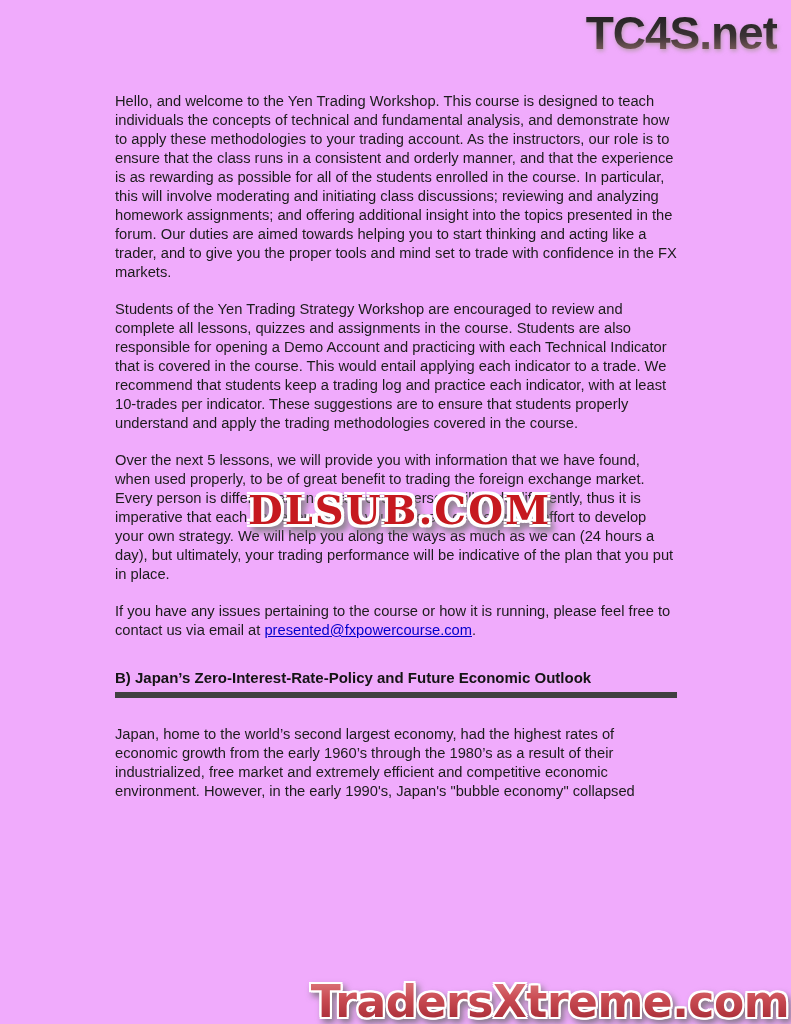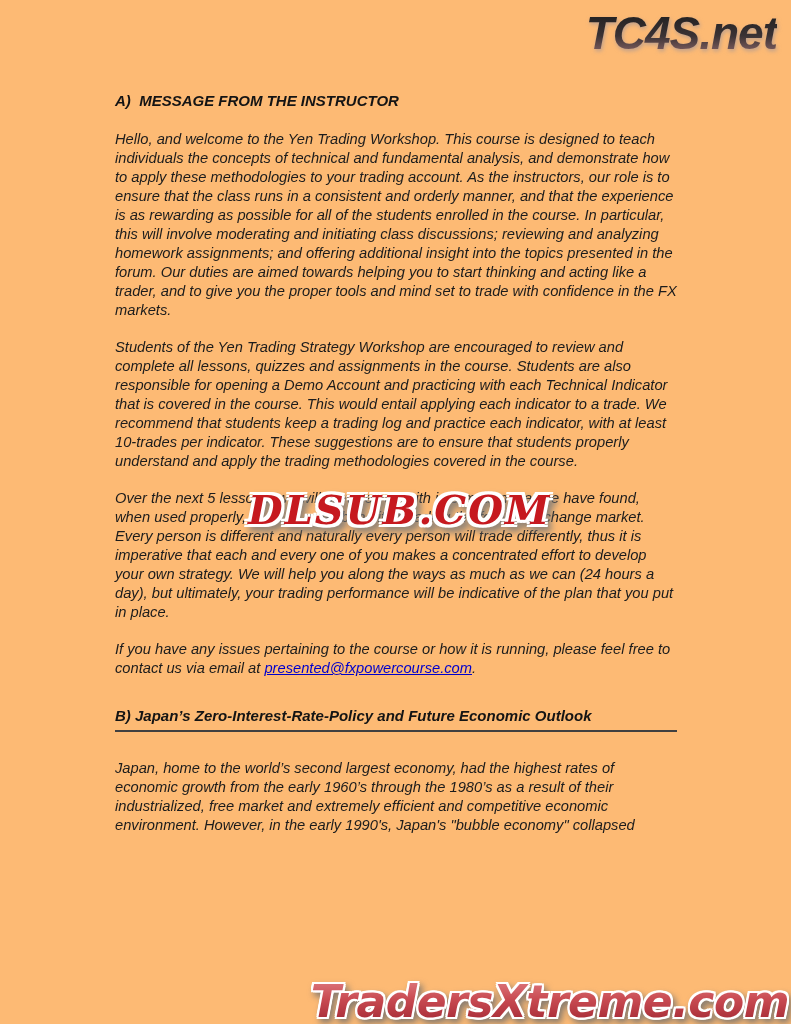--- a/index.html
+++ b/index.html
@@ -1,25 +1,24 @@
 <!DOCTYPE html>
 <html><head>
 <meta charset="utf-8">
 <style>
   * { margin: 0; padding: 0; box-sizing: border-box; }
   html, body { background: #ffffff; }
   .screen {
     position: relative;
     width: 791px;
     height: 1024px;
-    background: #fdba74;
+    background: #f0abfc;
     overflow: hidden;
     font-family: "Liberation Sans", sans-serif;
     color: #1c1c1c;
-    font-style: italic;
   }
 
   
   .wm-tc4s {
     position: absolute;
     top: 6px;
     right: 14px;
     font-family: "Liberation Sans", sans-serif;
     font-weight: bold;
     font-size: 46px;
@@ -98,41 +97,40 @@
     line-height: 19px;
     margin-bottom: 18px;
     color: #1c1c1c;
   }
   .heading-b {
     font-size: 15px;
     font-weight: bold;
     white-space: pre-wrap;
     margin-top: 29px;
     padding-bottom: 6px;
-    border-bottom: 2px solid #404040;
+    border-bottom: 6px solid #404040;
     margin-bottom: 27px;
     color: #141414;
   }
   a.email-link {
     color: #0000cc;
     text-decoration: underline;
     cursor: pointer;
   }
 </style>
 </head>
 <body>
 
 <div class="screen">
 
   <div class="wm-tc4s">TC4S.net</div>
 
   <div class="content">
 
 
-    <h2 class="heading-a">A)  MESSAGE FROM THE INSTRUCTOR</h2>
 
     <p>Hello, and welcome to the Yen Trading Workshop. This course is designed to teach individuals the concepts of technical and fundamental analysis, and demonstrate how to apply these methodologies to your trading account. As the instructors, our role is to ensure that the class runs in a consistent and orderly manner, and that the experience is as rewarding as possible for all of the students enrolled in the course. In particular, this will involve moderating and initiating class discussions; reviewing and analyzing homework assignments; and offering additional insight into the topics presented in the forum. Our duties are aimed towards helping you to start thinking and acting like a trader, and to give you the proper tools and mind set to trade with confidence in the FX markets.</p>
 
     <p>Students of the Yen Trading Strategy Workshop are encouraged to review and complete all lessons, quizzes and assignments in the course. Students are also responsible for opening a Demo Account and practicing with each Technical Indicator that is covered in the course. This would entail applying each indicator to a trade. We recommend that students keep a trading log and practice each indicator, with at least 10-trades per indicator. These suggestions are to ensure that students properly understand and apply the trading methodologies covered in the course.</p>
 
     <p>Over the next 5 lessons, we will provide you with information that we have found, when used properly, to be of great benefit to trading the foreign exchange market. Every person is different and naturally every person will trade differently, thus it is imperative that each and every one of you makes a concentrated effort to develop your own strategy. We will help you along the ways as much as we can (24 hours a day), but ultimately, your trading performance will be indicative of the plan that you put in place.</p>
 
     <p><span>If you have any issues pertaining to the course or how it is running, please feel free to contact us via email at </span><a class="email-link" href="#">presented@fxpowercourse.com</a><span>.</span></p>
 
 

